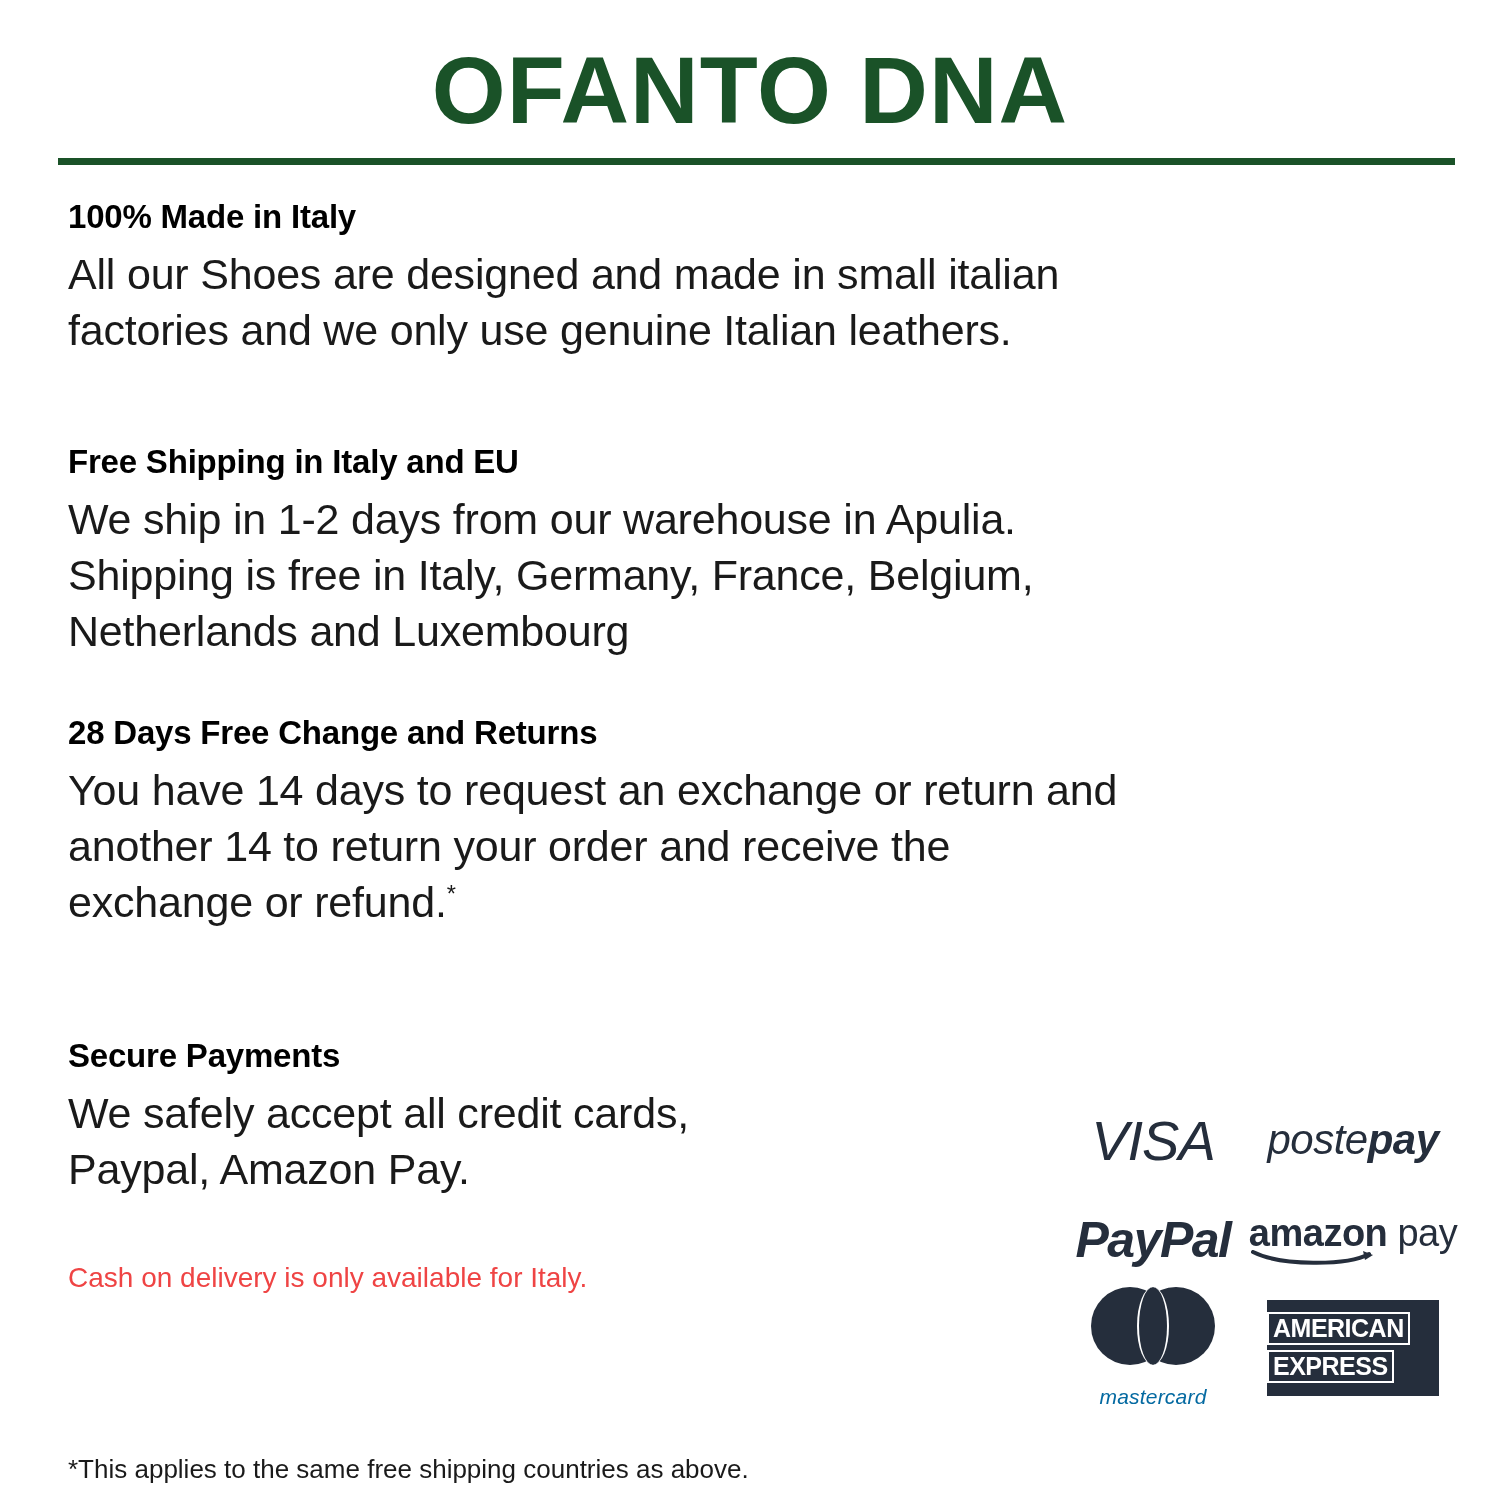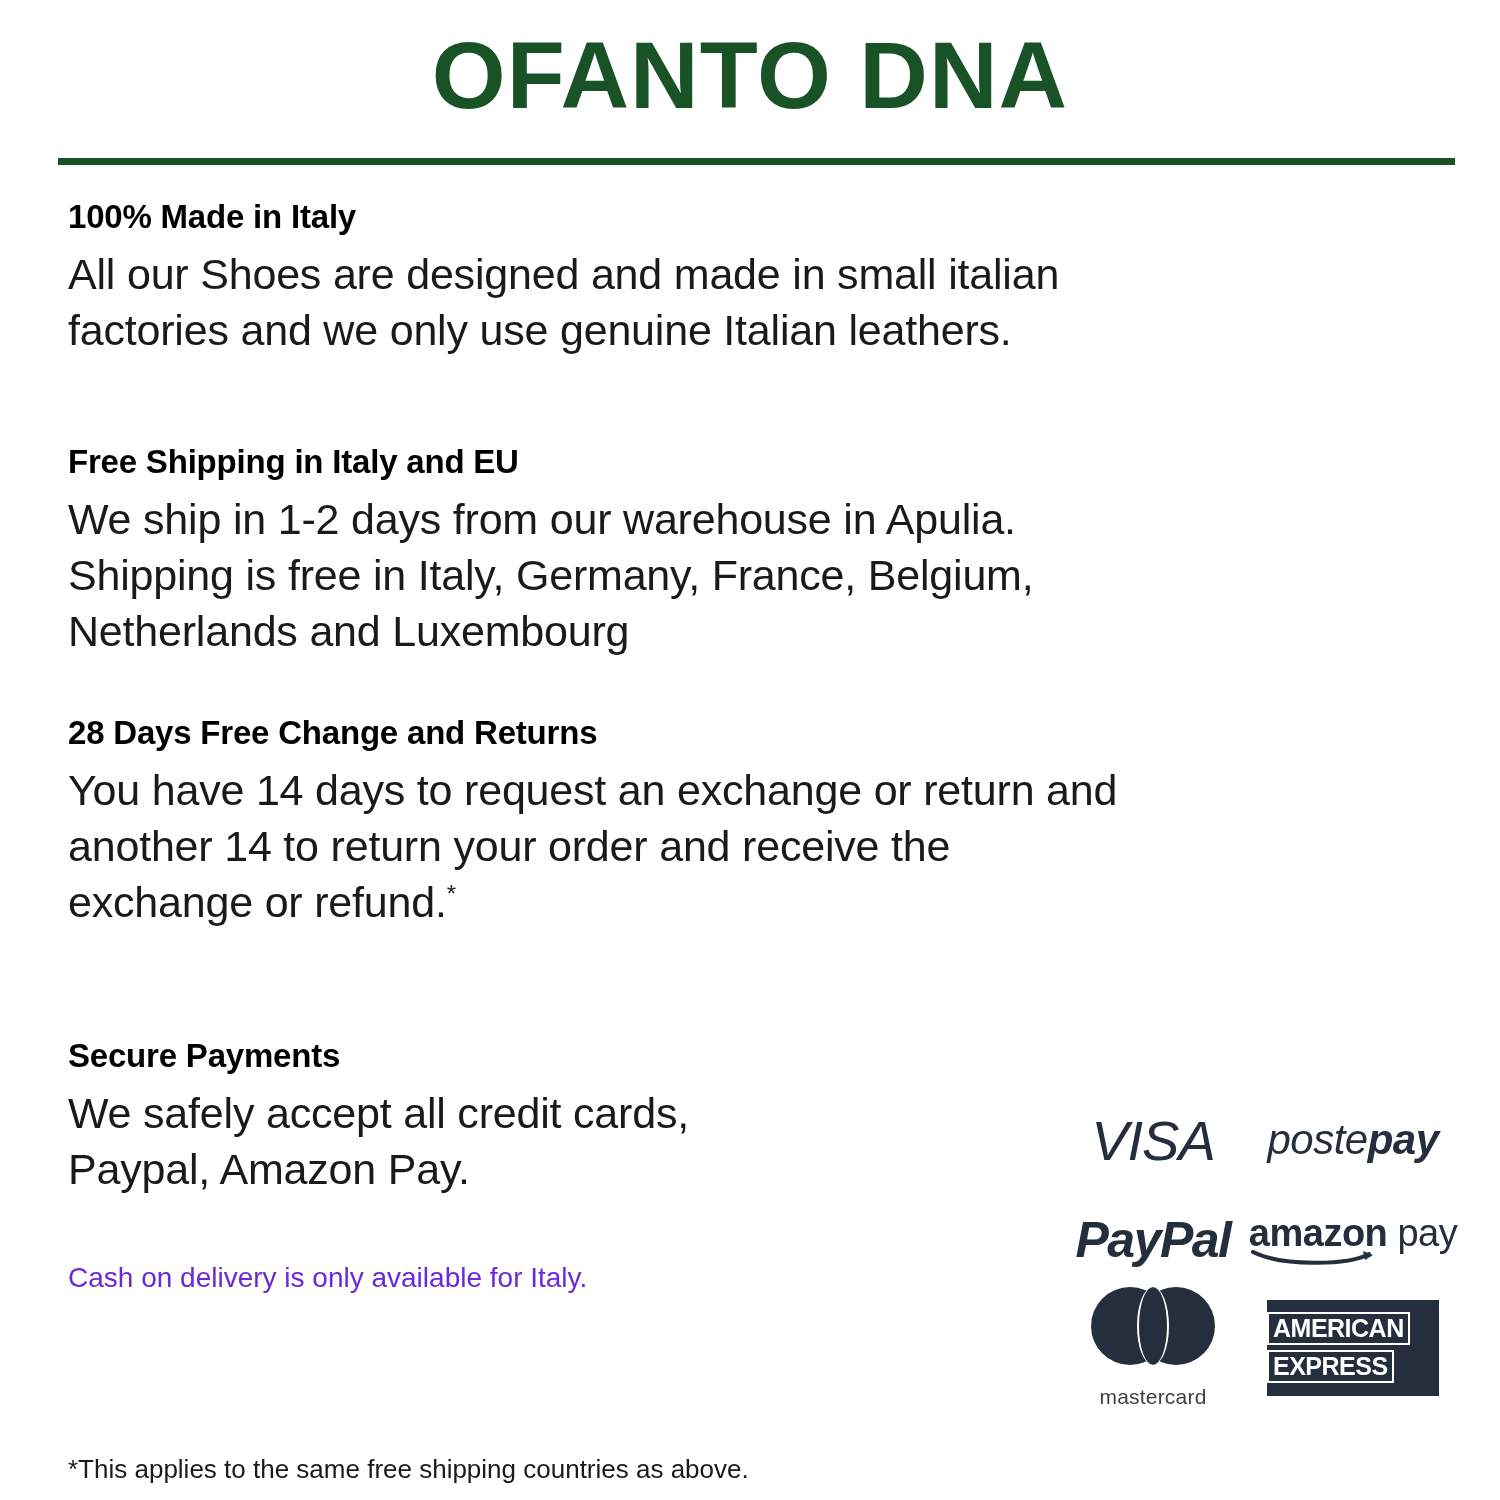--- a/index.html
+++ b/index.html
@@ -14,21 +14,21 @@
     font-family: "Liberation Sans", "DejaVu Sans", sans-serif;
     color: #1a1a1a;
     position: relative;
     overflow: hidden;
   }
 
   .page {
     width: 1500px;
     height: 1500px;
     position: relative;
-    padding: 0;
+    padding: 15px;
   }
 
   
   .header-title {
     text-align: center;
     color: #1a5228;
     font-size: 95px;
     font-weight: 700;
     letter-spacing: 1px;
     line-height: 1.05;
@@ -89,21 +89,21 @@
   .payments-row {
     position: relative;
     display: flex;
     align-items: flex-start;
   }
 
   .payments-left { width: 960px; margin-top: 48px; }
 
   .note-cash {
     font-size: 28px;
-    color: #6d28d9;
+    color: #ef4444;
     line-height: 1.3;
     margin-top: 62px;
     white-space: nowrap;
   }
 
   .footnote {
     position: absolute;
     left: 68px;
     top: 1453px;
     font-size: 26px;
@@ -209,22 +209,23 @@
     width: 32px;
     height: 78px;
     background: #252e3c;
     border-left: 2px solid #ffffff;
     border-right: 2px solid #ffffff;
     border-radius: 50% / 50%;
   }
   .mc-label {
     margin-top: 20px;
     font-size: 21px;
-    color: #404040;
+    color: #0369a1;
     letter-spacing: 0.2px;
+    font-style: italic;
   }
 
   .logo-amex {
     background: #252e3c;
     width: 172px;
     height: 96px;
     display: flex;
     flex-direction: column;
     align-items: flex-start;
     justify-content: center;

